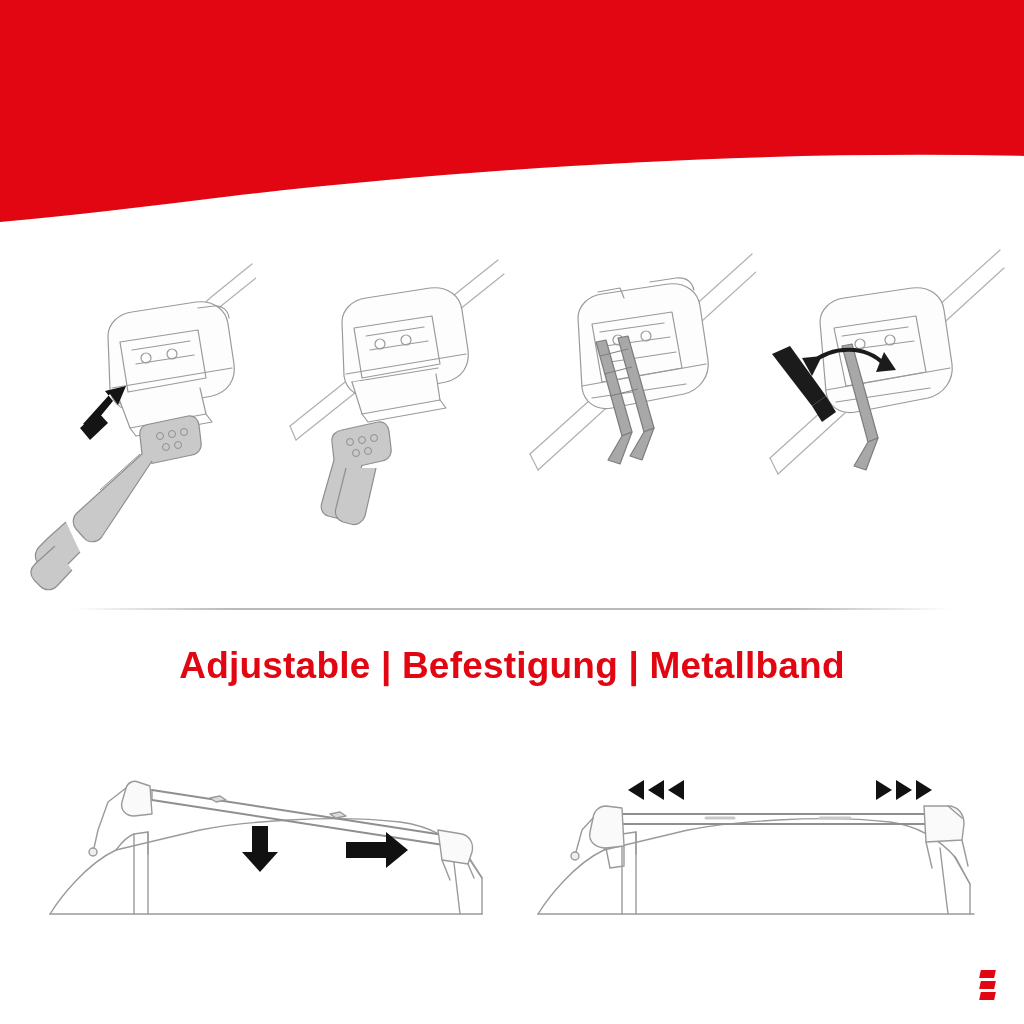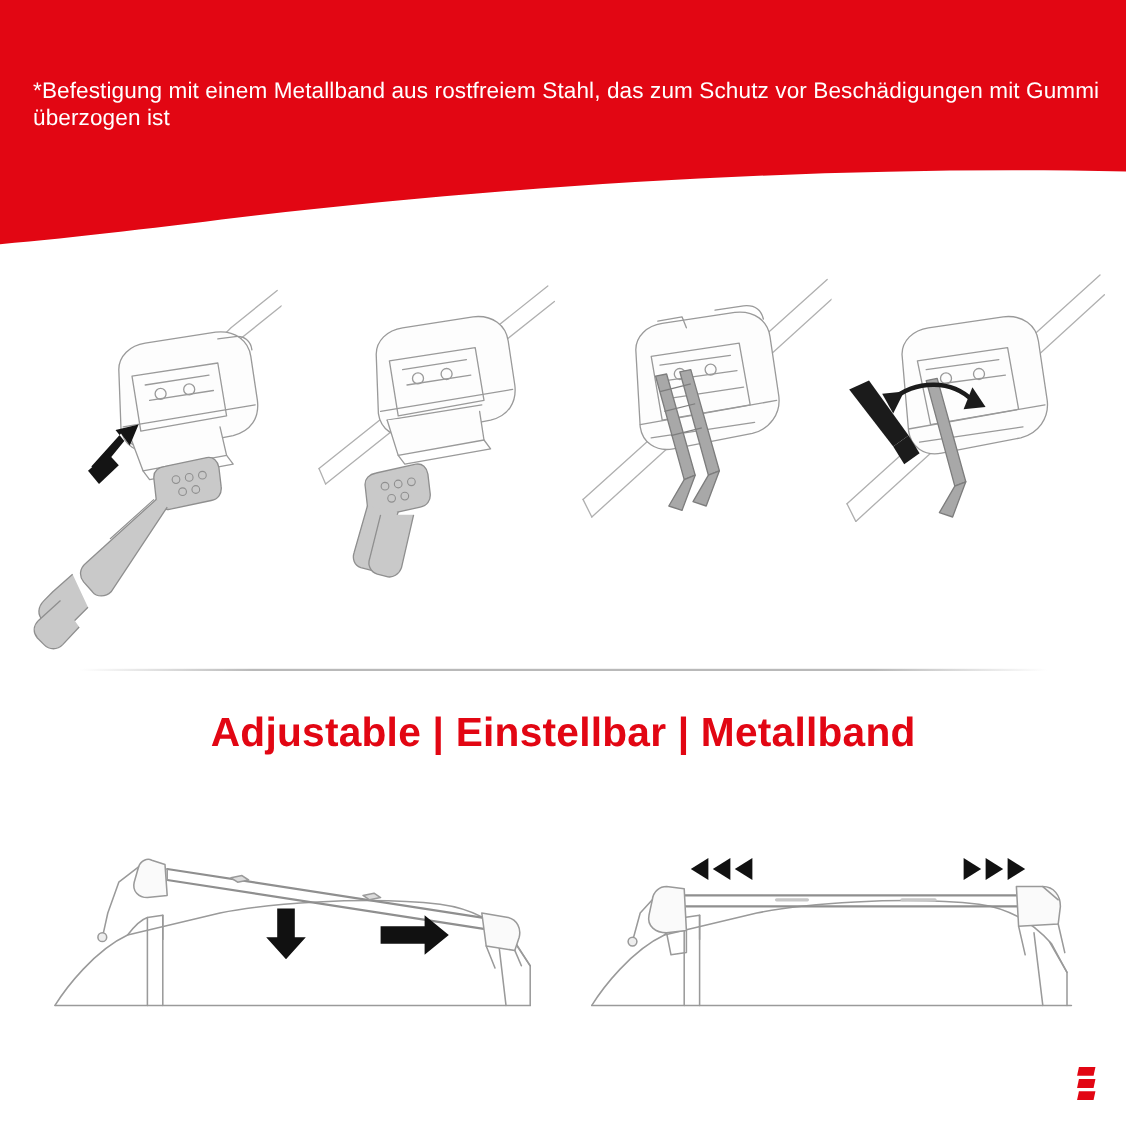--- a/index.html
+++ b/index.html
@@ -149,21 +149,20 @@
   .logo-mark .b3 { top: 24px; }
 </style>
 </head>
 <body>
 
 <div class="banner">
   <svg class="banner-shape" viewBox="0 0 1024 232" preserveAspectRatio="none">
     <path d="M0,0 L1024,0 L1024,156 C760,150 470,168 232,196 C150,206 70,216 0,222 Z" fill="#e20613"></path>
   </svg>
   <div class="banner-text">
-    <span class="banner-line">*Befestigung mit einem Metallband aus rostfreiem Stahl, das zum Schutz vor Beschädigungen mit Gummi überzogen ist</span>
     
   </div>
 </div>
 
 <div class="steps">
 
   <div class="step" style="left:0px;">
     <svg viewBox="0 0 256 360" width="256" height="360">
       <g fill="none" stroke="#9a9a9a" stroke-width="1.2" stroke-linejoin="round" stroke-linecap="round">
 
@@ -313,21 +312,21 @@
         <path d="M134,106 L146,124 L126,126 Z"></path>
         <path d="M62,130 L52,112 L72,110 Z"></path>
       </g>
     </svg>
   </div>
 </div>
 
 <div class="divider"></div>
 
 <div class="adjustable-title">
-  <span>Adjustable</span><span class="sep"> | </span><span>Einstellbar</span><span class="sep"> | </span><span>Metallband</span>
+  <span>Adjustable</span><span class="sep"> | </span><span>Befestigung</span><span class="sep"> | </span><span>Metallband</span>
 </div>
 
 <div class="bottom">
 
   <div class="bottom-left">
     <svg viewBox="0 0 480 230" width="480" height="230">
       <g fill="none" stroke="#9a9a9a" stroke-width="1.4" stroke-linejoin="round" stroke-linecap="round">
 
         <path d="M20,196 C30,180 56,146 86,132 L170,112 C210,104 300,96 370,104 C400,108 420,120 438,138 L452,160"></path>
         <path d="M20,196 L452,196"></path>

